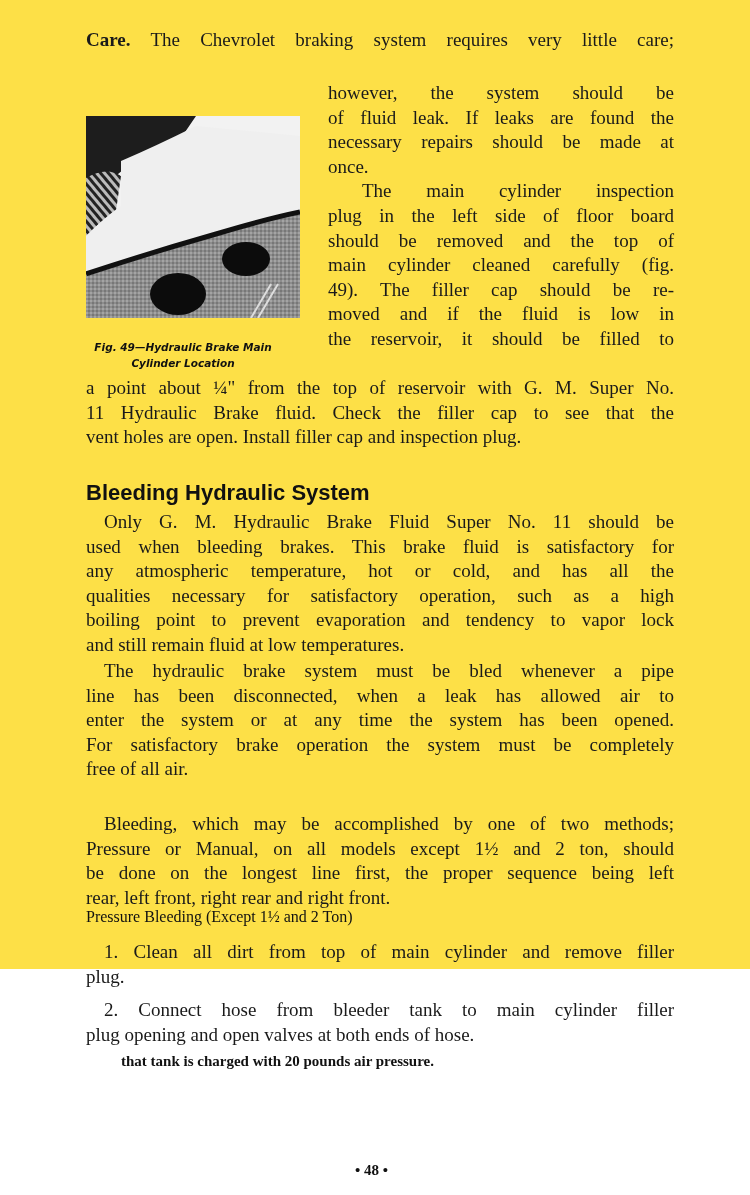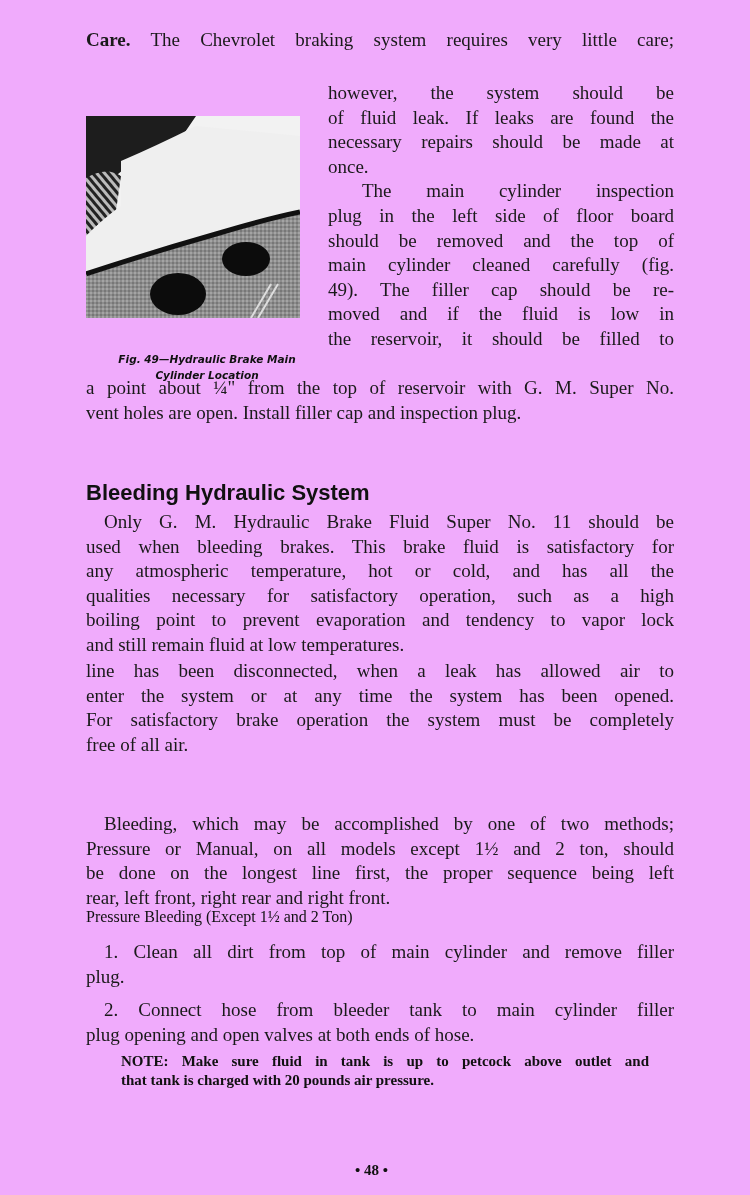--- a/index.html
+++ b/index.html
@@ -1,19 +1,19 @@
 <!DOCTYPE html>
 <html><head>
 <meta charset="utf-8">
 <style>
   html, body { margin: 0; padding: 0; background: #ffffff; }
   body { width: 750px; height: 1195px; position: relative; overflow: hidden; }
   .page {
-    position: absolute; left: 0; top: 0; width: 750px; height: 1195px;
-    background: #f0abfc; color: #161616;
+    position: absolute; left: 0; top: 0; width: 750px; height: 969px;
+    background: #fde047; color: #161616;
     font-family: "DejaVu Serif", "Liberation Serif", serif;
   }
   .txt { font-family: "Liberation Serif", "DejaVu Serif", serif; font-size: 19px; line-height: 24.6px; color: #1a1a1a; }
   .line { position: absolute; white-space: nowrap; }
   .just { text-align: justify; text-align-last: justify; }
   .b { font-weight: bold; }
   .heading { position: absolute; font-family: Liberation Sans, sans-serif; font-weight: bold; font-size: 22px; color: #111; white-space: nowrap; }
   .subheading { position: absolute; font-family: "Liberation Serif", serif; font-weight: normal; font-size: 16px; color: #111; white-space: nowrap; }
   .note { position: absolute; font-family: "Liberation Serif", serif; font-weight: bold; font-size: 15px; line-height: 19px; color: #111; }
   .caption { position: absolute; font-family: "DejaVu Sans", sans-serif; font-style: italic; font-weight: bold; font-size: 10.5px; line-height: 16px; text-align: center; color: #111; }
@@ -51,56 +51,58 @@
 
       <path d="M0,160 Q60,140 130,120 Q180,105 214,98 L214,202 L0,202 Z" fill="url(#grain)"></path>
       <path d="M0,158 Q60,138 130,118 Q180,103 214,96" stroke="#111" stroke-width="5" fill="none"></path>
 
       <ellipse cx="160" cy="143" rx="24" ry="17" fill="#0c0c0c"></ellipse>
       <ellipse cx="92" cy="178" rx="28" ry="21" fill="#0c0c0c"></ellipse>
       <path d="M165,202 L185,168 M172,202 L192,168" stroke="#ddd" stroke-width="2"></path>
     </svg>
   </div>
 
-  <div class="caption" style="left:96px; top:339px; width:222px;margin-top:12px;">
+  <div class="caption" style="left:72px; top:339px; width:222px;">
     <div>Fig. 49—Hydraulic Brake Main</div>
     <div>Cylinder Location</div>
   </div>
 
   <div class="txt" style="position:absolute; left:328px; top:81px; width:346px;">
     <div class="just">however, the system should be</div>
     <div class="just">of fluid leak. If leaks are found the</div>
     <div class="just">necessary repairs should be made at</div>
     <div>once.</div>
     <div class="just" style="padding-left:34px;">The main cylinder inspection</div>
     <div class="just">plug in the left side of floor board</div>
     <div class="just">should be removed and the top of</div>
     <div class="just">main cylinder cleaned carefully (fig.</div>
     <div class="just">49). The filler cap should be re-</div>
     <div class="just">moved and if the fluid is low in</div>
     <div class="just">the reservoir, it should be filled to</div>
   </div>
 
   <div class="txt" style="position:absolute; left:86px; top:376px; width:588px;">
     <div class="just">a point about ¼" from the top of reservoir with G. M. Super No.</div>
+    <div class="just">11 Hydraulic Brake fluid. Check the filler cap to see that the</div>
     <div>vent holes are open. Install filler cap and inspection plug.</div>
   </div>
 
   <div class="heading" style="left:86px; top:480px;">Bleeding Hydraulic System</div>
 
   <div class="txt" style="position:absolute; left:86px; top:510px; width:588px;">
     <div class="just" style="padding-left:18px;">Only G. M. Hydraulic Brake Fluid Super No. 11 should be</div>
     <div class="just">used when bleeding brakes. This brake fluid is satisfactory for</div>
     <div class="just">any atmospheric temperature, hot or cold, and has all the</div>
     <div class="just">qualities necessary for satisfactory operation, such as a high</div>
     <div class="just">boiling point to prevent evaporation and tendency to vapor lock</div>
     <div>and still remain fluid at low temperatures.</div>
   </div>
 
   <div class="txt" style="position:absolute; left:86px; top:659px; width:588px;">
+    <div class="just" style="padding-left:18px;">The hydraulic brake system must be bled whenever a pipe</div>
     <div class="just">line has been disconnected, when a leak has allowed air to</div>
     <div class="just">enter the system or at any time the system has been opened.</div>
     <div class="just">For satisfactory brake operation the system must be completely</div>
     <div>free of all air.</div>
   </div>
 
   <div class="txt" style="position:absolute; left:86px; top:812px; width:588px;">
     <div class="just" style="padding-left:18px;">Bleeding, which may be accomplished by one of two methods;</div>
     <div class="just">Pressure or Manual, on all models except 1½ and 2 ton, should</div>
     <div class="just">be done on the longest line first, the proper sequence being left</div>
@@ -113,19 +115,18 @@
     <div class="just" style="padding-left:18px;">1. Clean all dirt from top of main cylinder and remove filler</div>
     <div>plug.</div>
   </div>
 
   <div class="txt" style="position:absolute; left:86px; top:998px; width:588px;">
     <div class="just" style="padding-left:18px;">2. Connect hose from bleeder tank to main cylinder filler</div>
     <div>plug opening and open valves at both ends of hose.</div>
   </div>
 
   <div class="note" style="left:121px; top:1052px; width:528px;">
-    <div class="just">NOTE: Make sure fluid in tank is up to petcock above outlet and</div>
     <div>that tank is charged with 20 pounds air pressure.</div>
   </div>
 
   <div class="folio" style="left:355px; top:1162px;">• 48 •</div>
 
 </div>
 
 </body></html>

